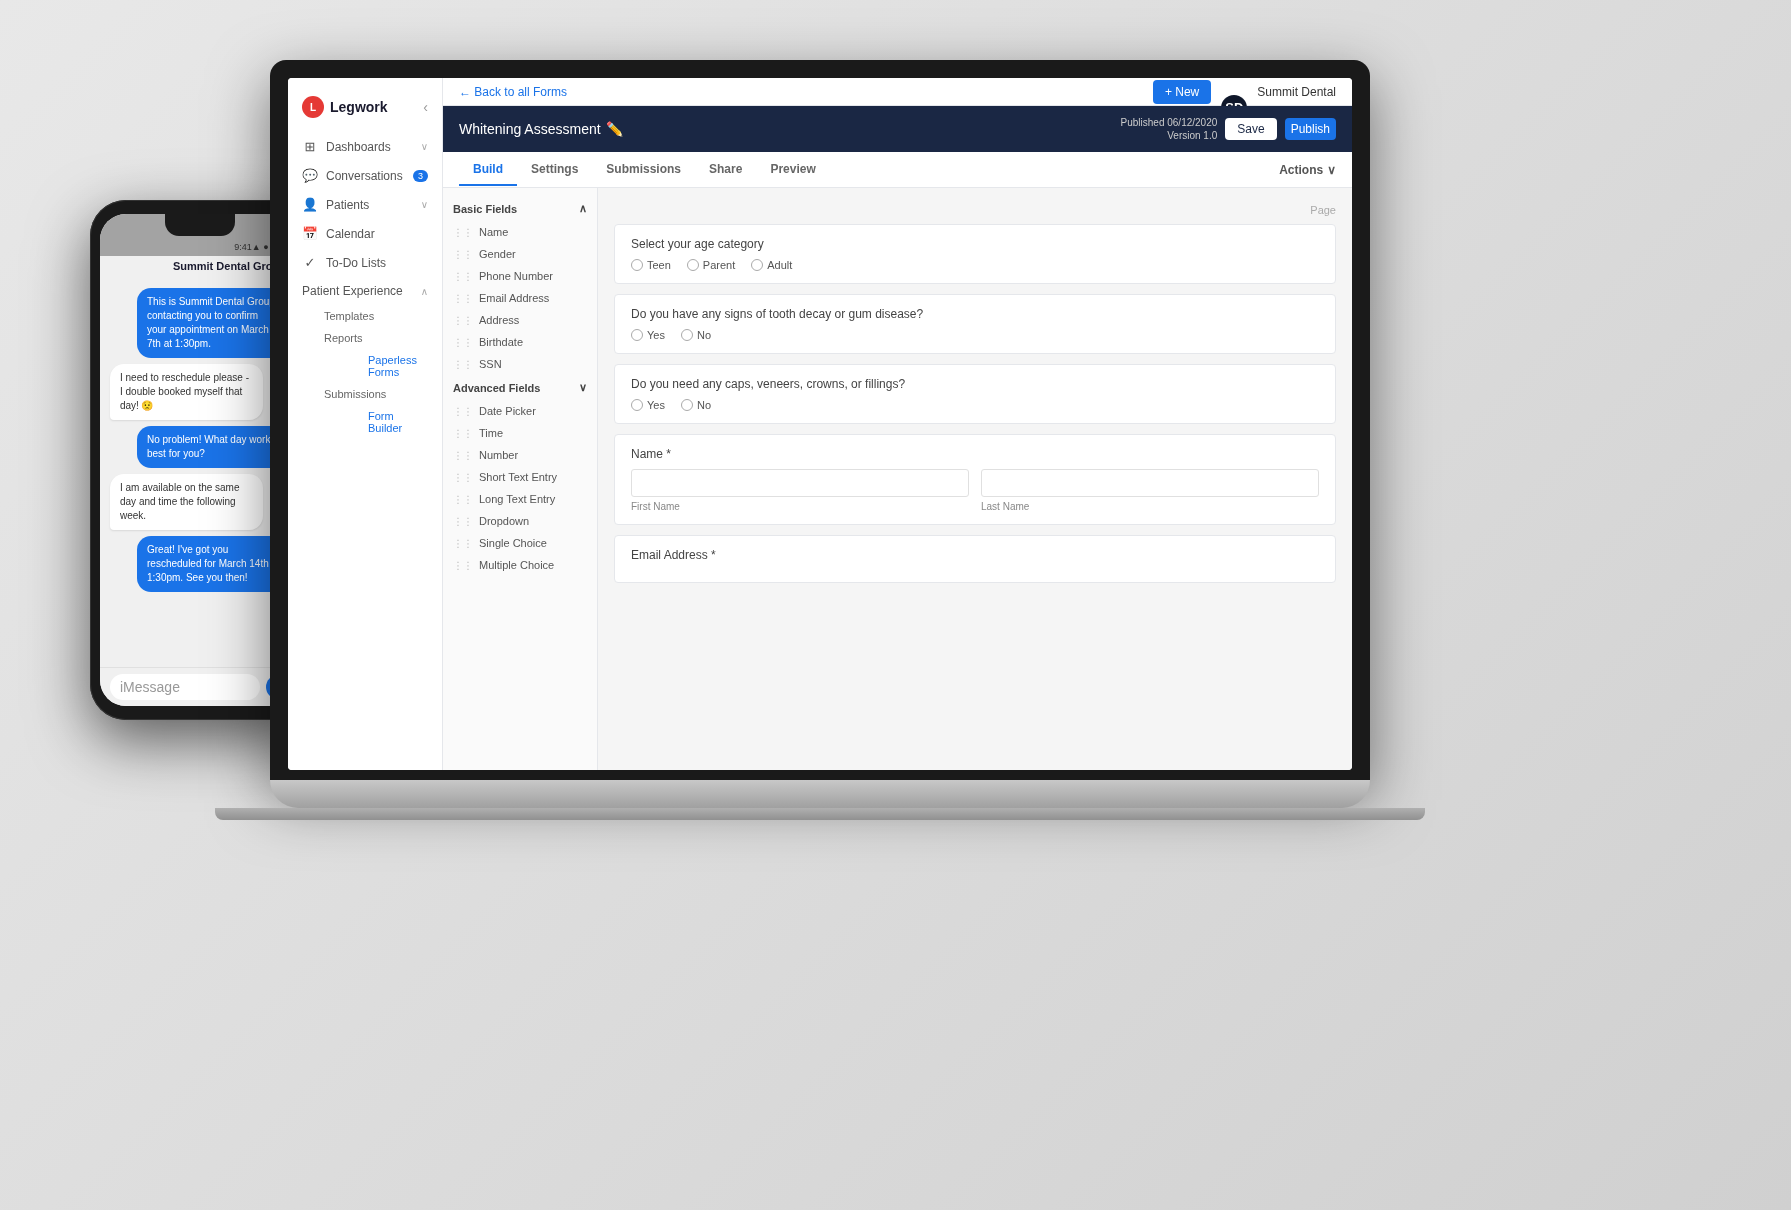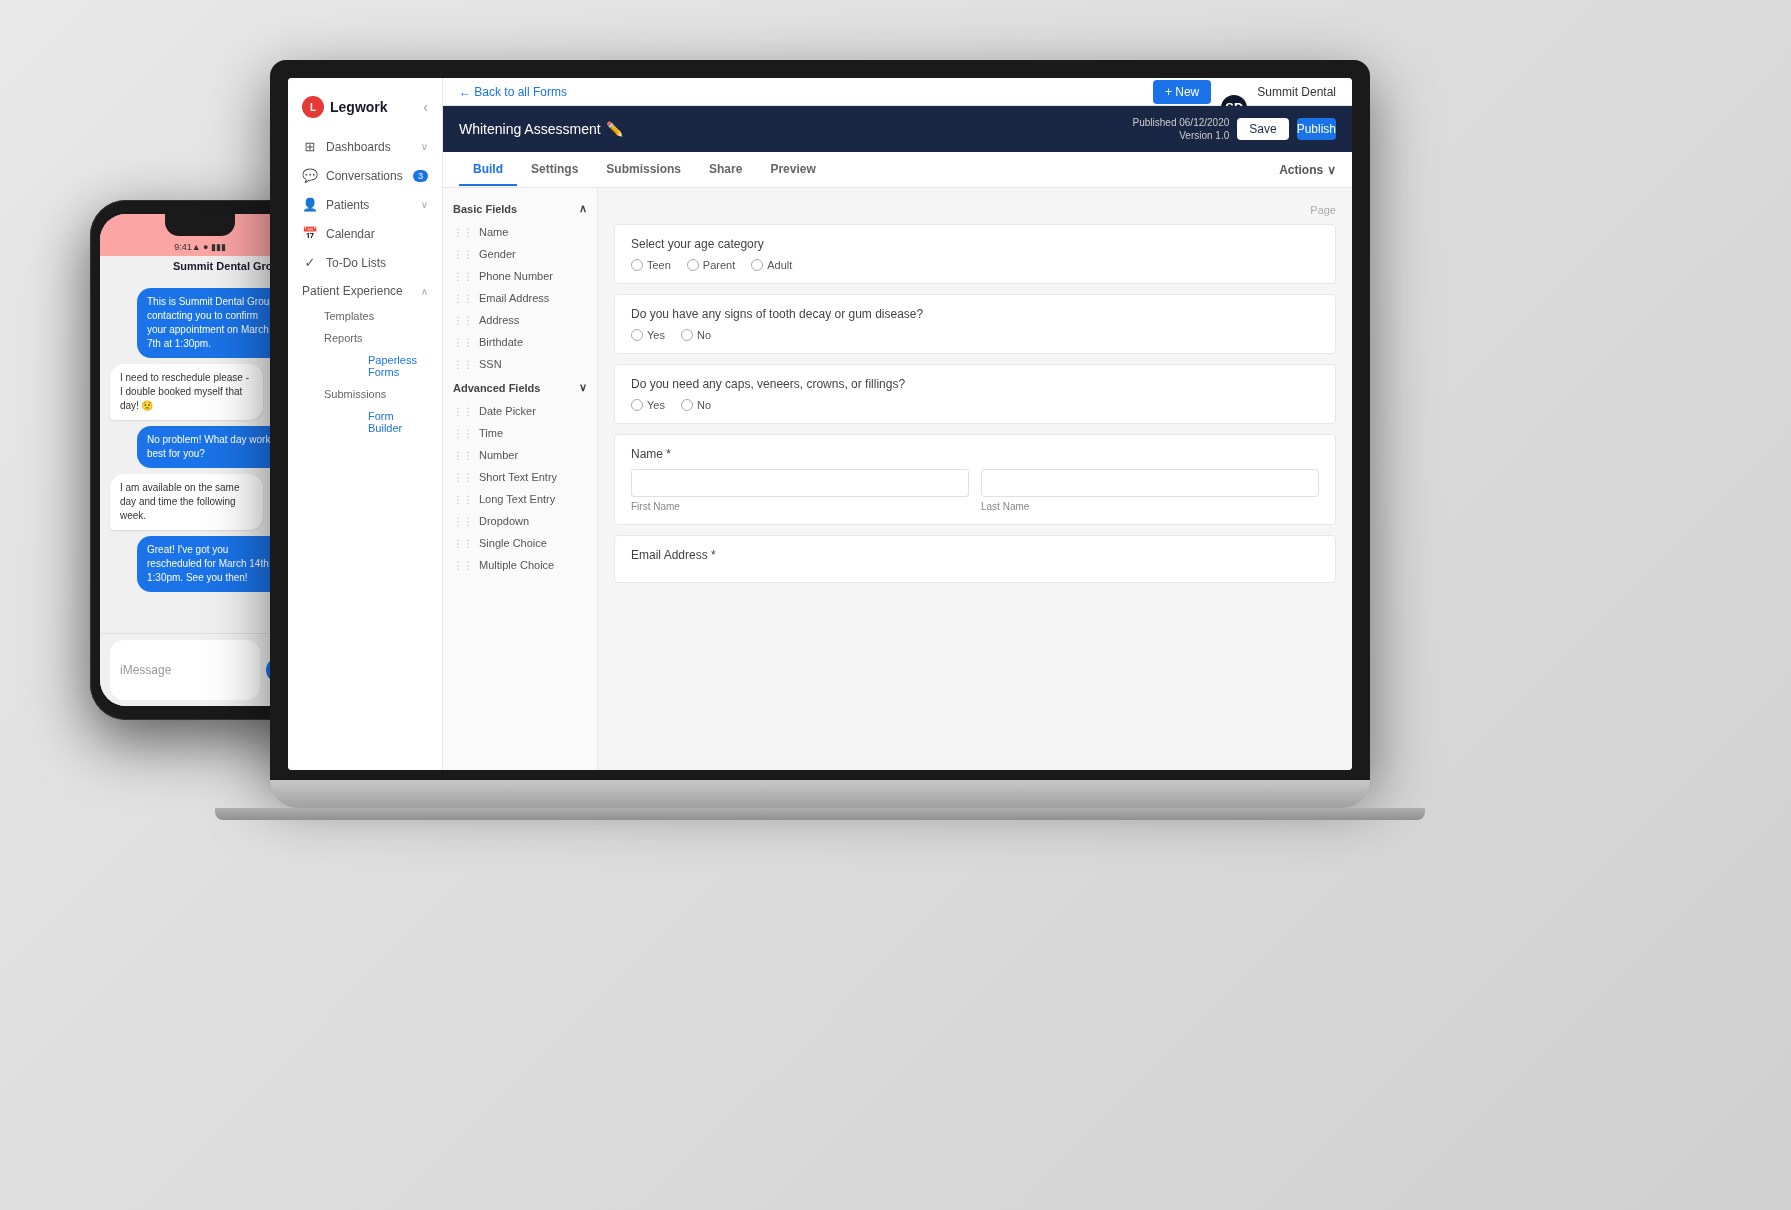--- a/index.html
+++ b/index.html
@@ -221,21 +221,21 @@
       padding: 4px 12px;
       font-size: 12px;
       font-weight: 500;
       cursor: pointer;
     }
     .btn-publish {
       background: #1a73e8;
       color: #fff;
       border: none;
       border-radius: 4px;
-      padding: 4px 0;
+      padding: 4px 6px;
       font-size: 12px;
       font-weight: 500;
       cursor: pointer;
     }
 
     
     .form-tabs {
       background: #fff;
       border-bottom: 1px solid #e5e7eb;
       padding: 0 16px;
@@ -405,24 +405,24 @@
     .phone-screen {
       background: #f0f0f0;
       border-radius: 26px;
       width: 100%;
       height: 100%;
       overflow: hidden;
       display: flex;
       flex-direction: column;
     }
     .phone-status-bar {
-      background: #fca5a5;
+      background: #a3a3a3;
       padding: 28px 14px 4px;
       display: flex;
-      justify-content: center;
+      justify-content: flex-end;
       font-size: 9px;
       color: #333;
     }
     .chat-header {
       background: #f0f0f0;
       padding: 4px 14px 8px;
       text-align: right;
     }
     .chat-contact-name {
       font-size: 11px;
@@ -462,22 +462,22 @@
       background: #f0f0f0;
       display: flex;
       align-items: center;
       gap: 6px;
       border-top: 1px solid #e0e0e0;
     }
     .chat-input-field {
       flex: 1;
       background: #fff;
       border-radius: 14px;
-      padding: 23px 10px;
-      font-size: 12px;
+      padding: 5px 10px;
+      font-size: 14px;
       border: none;
       color: #999;
     }
     .chat-send-btn {
       width: 24px;
       height: 24px;
       background: #1a73e8;
       border-radius: 50%;
       display: flex;
       align-items: center;

